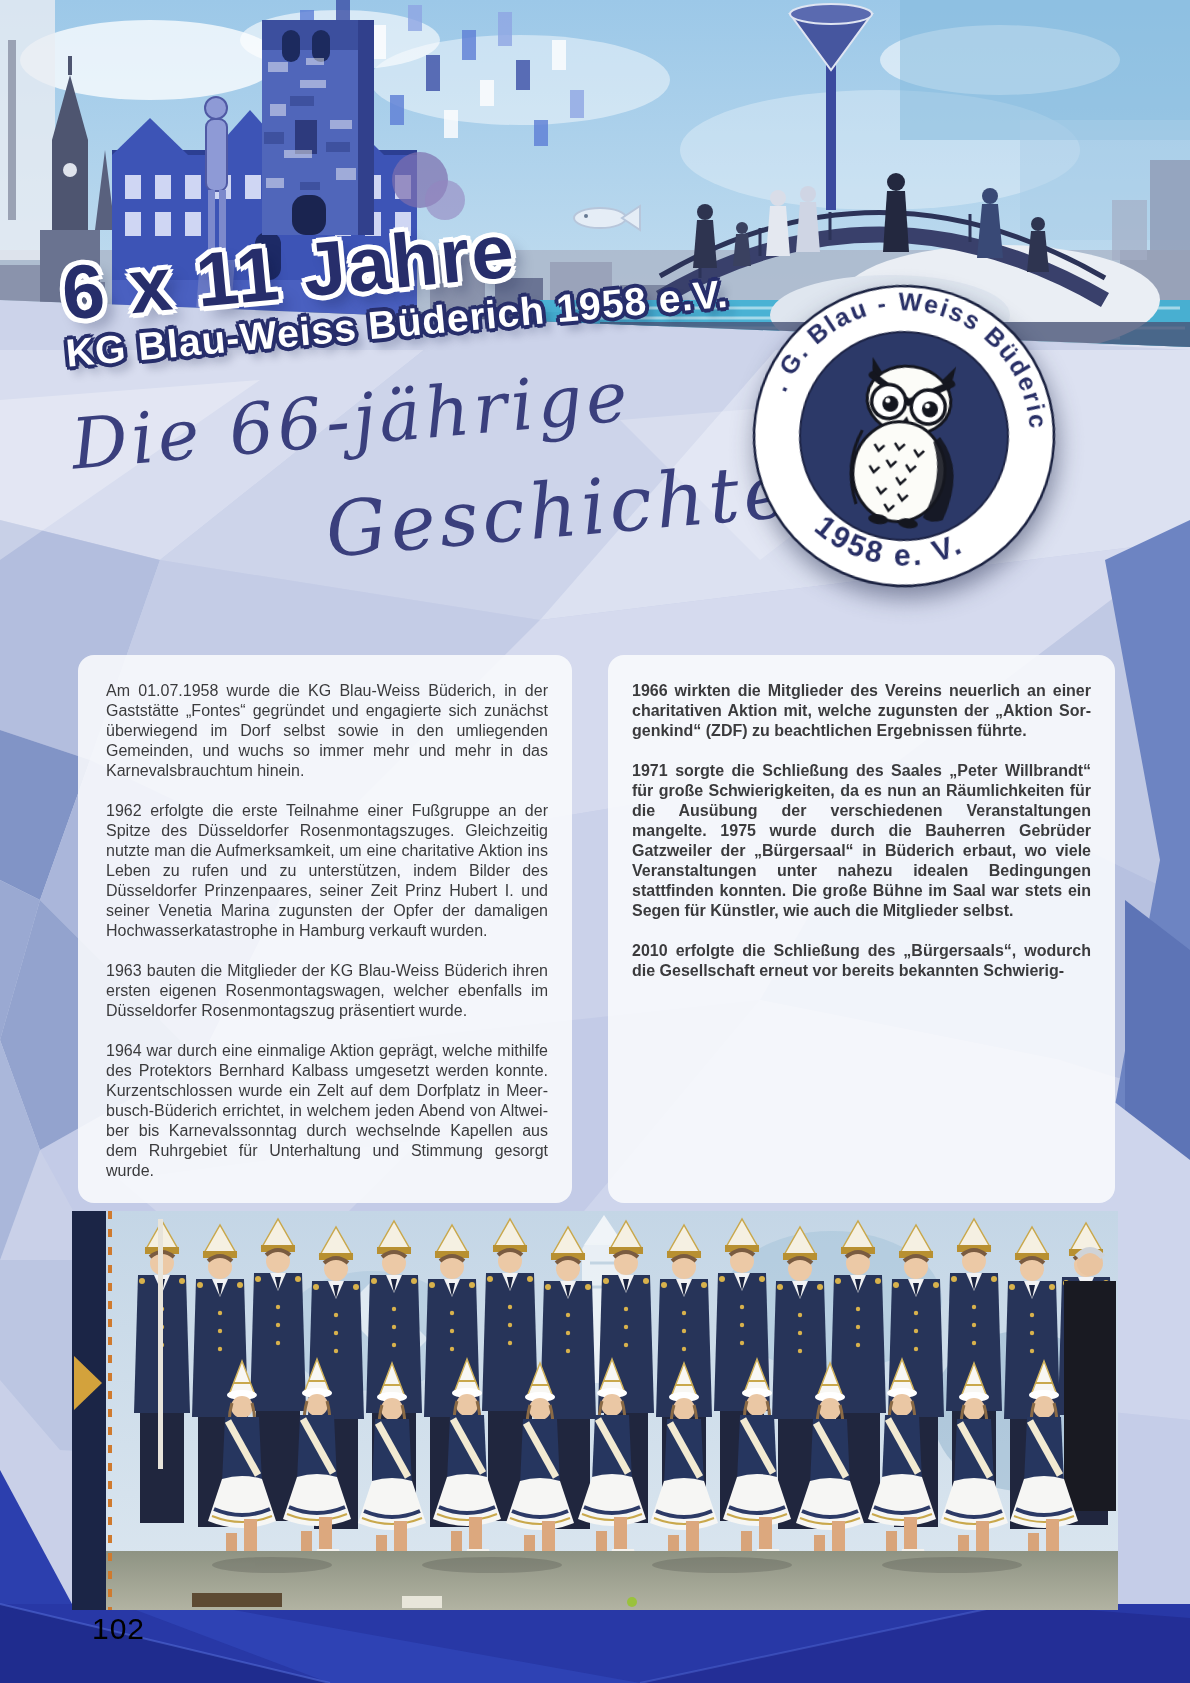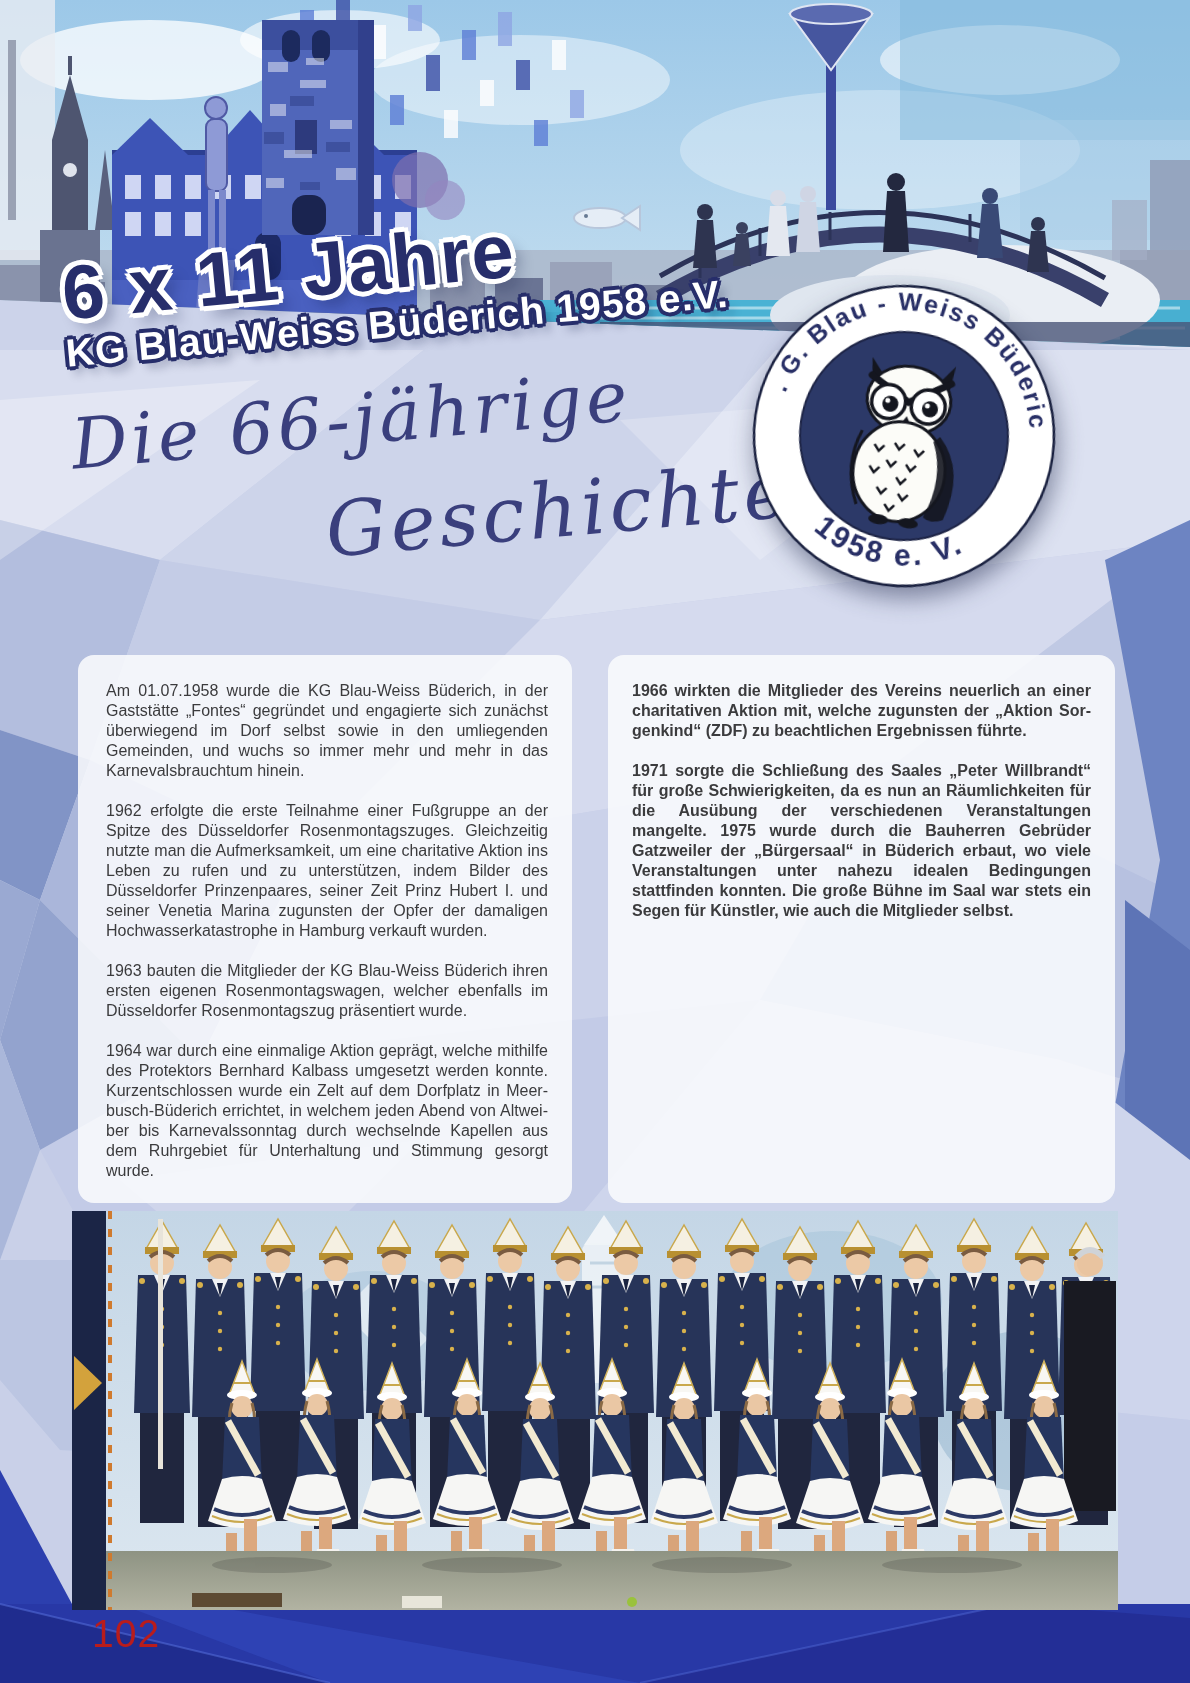--- a/index.html
+++ b/index.html
@@ -33,21 +33,21 @@
          border-radius:16px;padding:26px 24px;box-sizing:border-box;z-index:4;
          overflow:hidden;}
   .panel.left{left:78px;width:494px;padding-left:28px;}
   .panel.right{left:608px;width:507px;font-weight:bold;}
   .panel p{margin:0 0 20px 0;font-size:16px;line-height:20px;color:#3b3b3d;
            text-align:justify;hyphens:manual;-webkit-hyphens:manual;}
   .panel p:last-child{margin-bottom:8px;}
   
   .photo{position:absolute;left:72px;top:1211px;width:1046px;height:399px;z-index:4;}
   
-  .page-number{position:absolute;left:92px;top:1612px;font-size:39px;color:#b91c1c;
+  .page-number{position:absolute;left:92px;top:1612px;font-size:30px;color:#000000;
                z-index:6;letter-spacing:1px;}
 </style>
 </head>
 <body>
 
 <div class="page">
 
   <svg class="layer" width="1190" height="1683" viewBox="0 0 1190 1683" aria-hidden="true">
     <rect x="0" y="0" width="1190" height="1683" fill="#c9d0e8"></rect>
     <polygon points="0,345 430,345 160,560 0,520" fill="#d8ddef"></polygon>
@@ -307,20 +307,21 @@
 
   <div class="panel left">
     <p>Am 01.07.1958 wurde die KG Blau-Weiss Büderich, in der Gaststätte „Fontes“ gegründet und engagierte sich zu­nächst überwiegend im Dorf selbst sowie in den umlie­genden Gemeinden, und wuchs so immer mehr und mehr in das Karnevalsbrauchtum hinein.</p>
     <p>1962 erfolgte die erste Teilnahme einer Fußgruppe an der Spitze des Düsseldorfer Rosenmontagszuges. Gleichzeitig nutzte man die Aufmerksamkeit, um eine charitative Aktion ins Leben zu rufen und zu unterstützen, indem Bilder des Düsseldorfer Prinzenpaares, seiner Zeit Prinz Hubert I. und seiner Venetia Marina zugunsten der Opfer der damaligen Hochwasserkatastrophe in Hamburg verkauft wurden.</p>
     <p>1963 bauten die Mitglieder der KG Blau-Weiss Büderich ih­ren ersten eigenen Rosenmontagswagen, welcher ebenfalls im Düsseldorfer Rosenmontagszug präsentiert wurde.</p>
     <p>1964 war durch eine einmalige Aktion geprägt, welche mithilfe des Protektors Bernhard Kalbass umgesetzt werden konnte. Kurzentschlossen wurde ein Zelt auf dem Dorfplatz in Meer­busch-Büderich errichtet, in welchem jeden Abend von Altwei­ber bis Karnevalssonntag durch wechselnde Kapellen aus dem Ruhrgebiet für Unterhaltung und Stimmung gesorgt wurde.</p>
   </div>
   <div class="panel right">
     <p>1966 wirkten die Mitglieder des Vereins neuerlich an einer charitativen Aktion mit, welche zugunsten der „Aktion Sor­genkind“ (ZDF) zu beachtlichen Ergebnissen führte.</p>
     <p>1971 sorgte die Schließung des Saales „Peter Willbrandt“ für große Schwierigkeiten, da es nun an Räumlichkeiten für die Ausübung der verschiedenen Veranstaltungen mangelte. 1975 wurde durch die Bauherren Gebrüder Gatzweiler der „Bürgersaal“ in Büderich erbaut, wo viele Veranstaltungen unter nahezu idealen Bedingungen stattfinden konnten. Die große Bühne im Saal war stets ein Segen für Künstler, wie auch die Mitglieder selbst.</p>
+    <p>2010 erfolgte die Schließung des „Bürgersaals“, wodurch die Gesellschaft erneut vor bereits bekannten Schwierig-</p>
   </div>
 
   <div class="photo">
     <svg width="1046" height="399" viewBox="0 0 1046 399" aria-hidden="true">
       <defs>
         <linearGradient id="pbg" x1="0" y1="0" x2="0" y2="1">
           <stop offset="0" stop-color="#c4d6e6"></stop>
             <stop offset="1" stop-color="#dce7f0"></stop>
         </linearGradient>
         <linearGradient id="pfloor" x1="0" y1="0" x2="0" y2="1">

